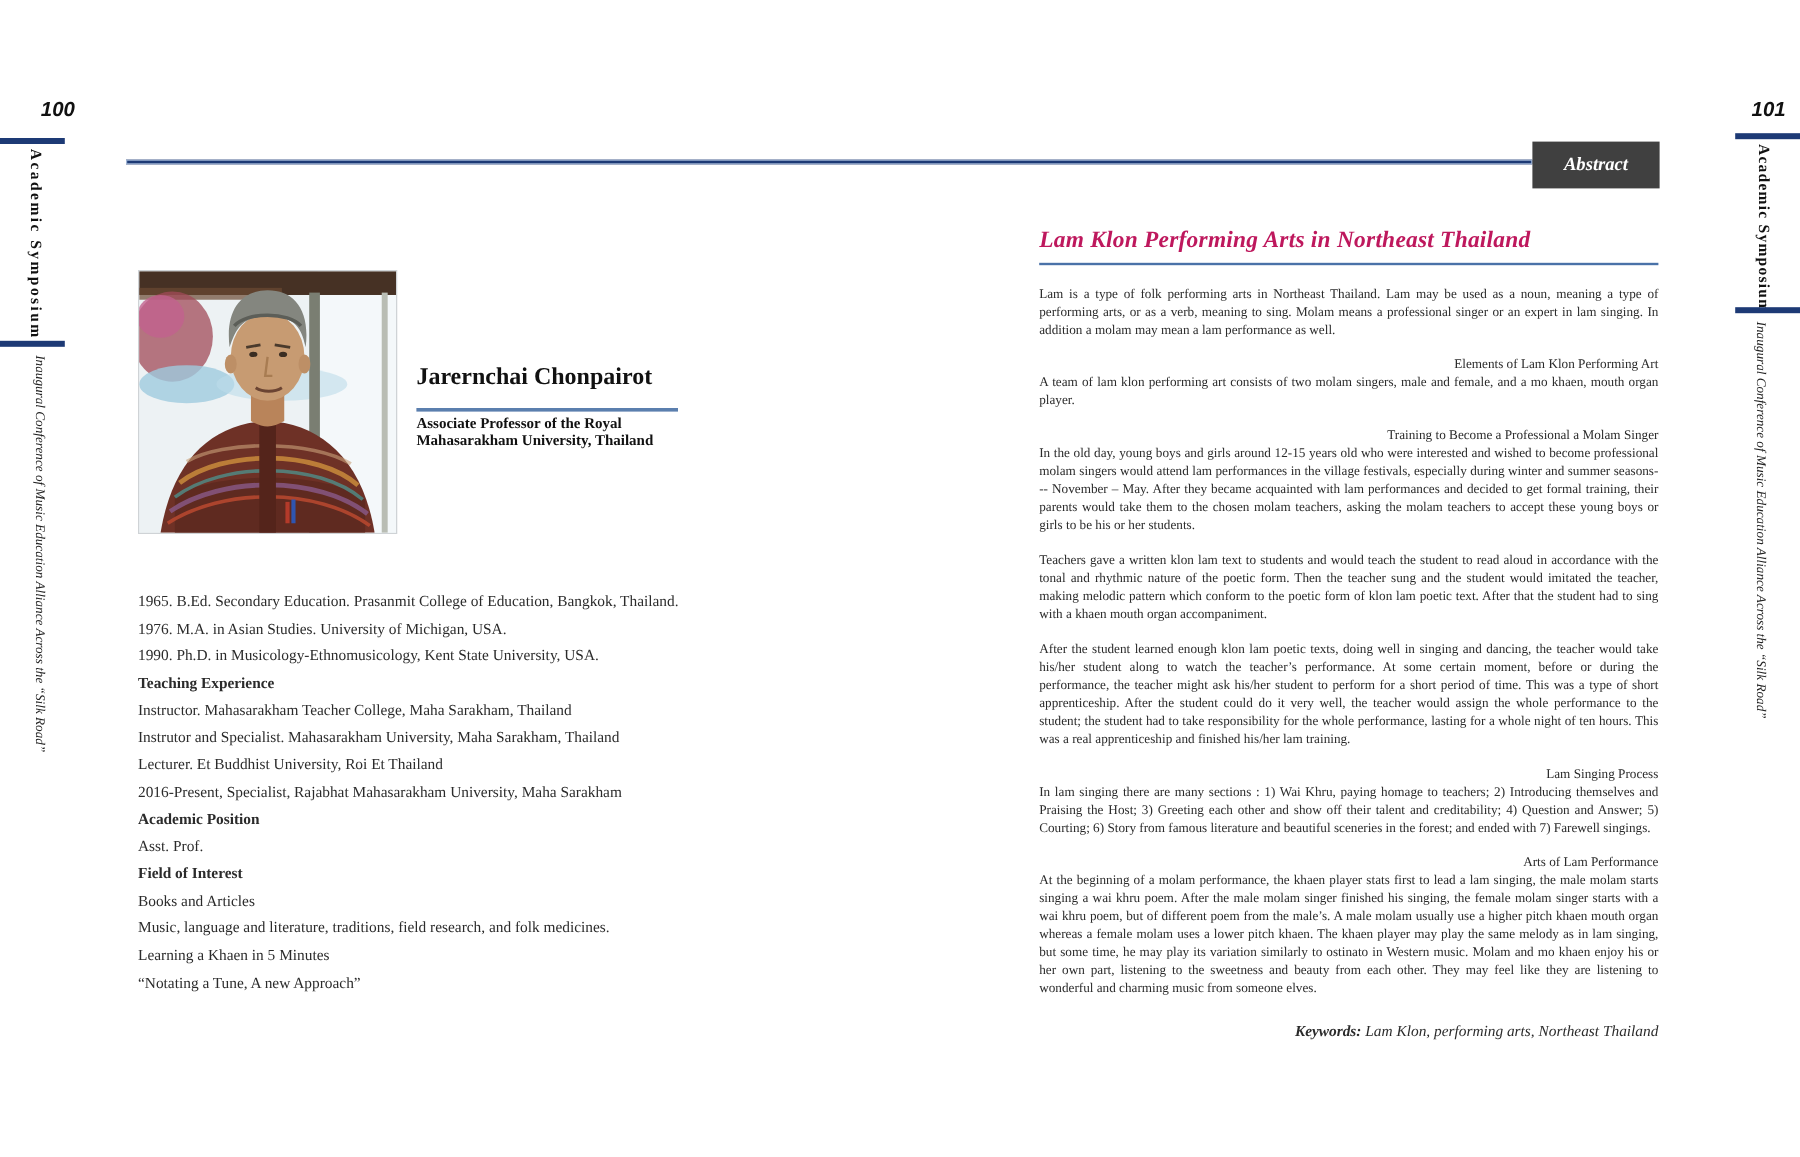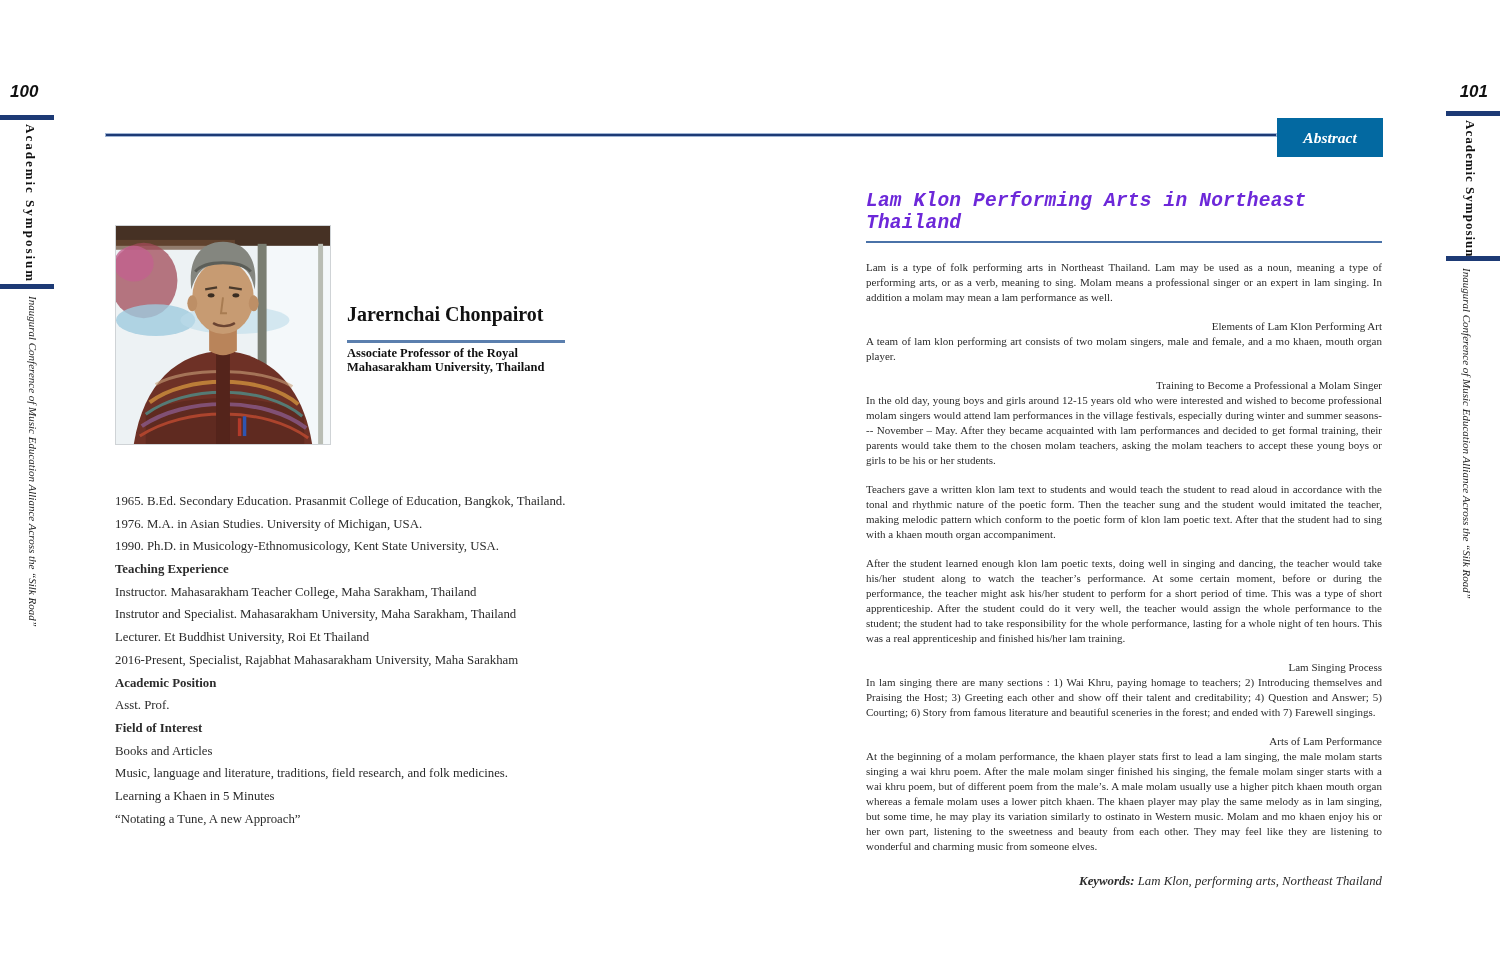--- a/index.html
+++ b/index.html
@@ -14,50 +14,50 @@
     font-size:17px;color:#111;}
   .spine-bar{background:#1d3a75;height:5px;width:54px;}
   .spine-title{writing-mode:vertical-rl;font-weight:bold;font-size:13px;
     letter-spacing:2px;color:#111;white-space:nowrap;}
   .spine-sub{writing-mode:vertical-rl;font-style:italic;font-size:11px;
     color:#222;white-space:nowrap;}
 
   
   .header-line{left:105px;top:133px;width:1172px;height:4px;background:#1d3a75;
     box-shadow:0 0 0 1px #9fb4d4 inset;}
-  .abstract-badge{left:1277px;top:118px;width:106px;height:39px;background:#0369a1;
+  .abstract-badge{left:1277px;top:118px;width:106px;height:39px;background:#404040;
     display:flex;align-items:center;justify-content:center;}
   .abstract-badge span{color:#ffffff;font-weight:bold;font-style:italic;font-size:15.5px;}
 
   
   .photo-frame{left:115px;top:225px;width:216px;height:220px;border:1px solid #cfd3d6;
     box-sizing:border-box;background:#e9eef1;}
   .photo-frame svg{display:block;width:100%;height:100%;}
   .profile-name{left:347px;top:303px;font-size:20px;font-weight:bold;color:#111;}
   .name-rule{left:347px;top:340px;width:218px;height:3px;background:#5b7fae;}
   .profile-title{left:347px;top:347px;font-size:12.5px;font-weight:bold;line-height:13.5px;color:#111;}
   .bio-list{left:115px;top:490px;width:475px;}
   .bio-line{height:22.7px;font-size:12.8px;line-height:22.7px;white-space:nowrap;}
   .bio-line.bold{font-weight:bold;}
 
   
   .article{left:866px;top:190px;width:516px;}
-  .article-title{font-size:19.5px;font-weight:bold;font-style:italic;color:#6d28d9;
-    letter-spacing:.2px;font-family:Liberation Mono, monospace;}
+  .article-title{font-size:19.5px;font-weight:bold;font-style:italic;color:#be185d;
+    letter-spacing:.2px;}
   .title-rule{margin-top:7px;height:2px;background:#4a72a8;width:516px;}
   .article-body{margin-top:17px;font-size:11px;line-height:15px;text-align:justify;}
   .block{margin-bottom:14px;}
   .block-heading{text-align:right;}
   .keywords{margin-top:20px;font-size:12.8px;font-style:italic;text-align:right;}
   .keywords .kw-label{font-weight:bold;}
 </style>
 </head>
 <body>
 
-<div class="abs pagenum" style="left:10px;top:82px;font-style:italic;">100</div>
+<div class="abs pagenum" style="left:34px;top:82px;font-style:italic;">100</div>
 <div class="abs spine-bar" style="left:0;top:115px;"></div>
 <div class="abs spine-title" style="left:22px;top:124px;">Academic Symposium</div>
 <div class="abs spine-bar" style="left:0;top:284px;"></div>
 <div class="abs spine-sub" style="left:27px;top:296px;">Inaugural Conference of Music Education Alliance  Across the “Silk Road”</div>
 
 <div class="abs pagenum" style="right:12px;top:82px;">101</div>
 <div class="abs spine-bar" style="right:0;top:111px;"></div>
 <div class="abs spine-title" style="right:22px;top:120px;letter-spacing:1px;">Academic Symposium</div>
 <div class="abs spine-bar" style="right:0;top:256px;"></div>
 <div class="abs spine-sub" style="right:27px;top:268px;">Inaugural Conference of Music Education Alliance  Across the “Silk Road”</div>

